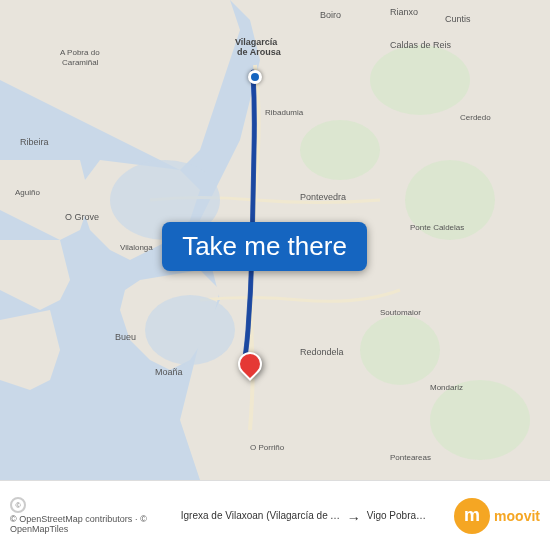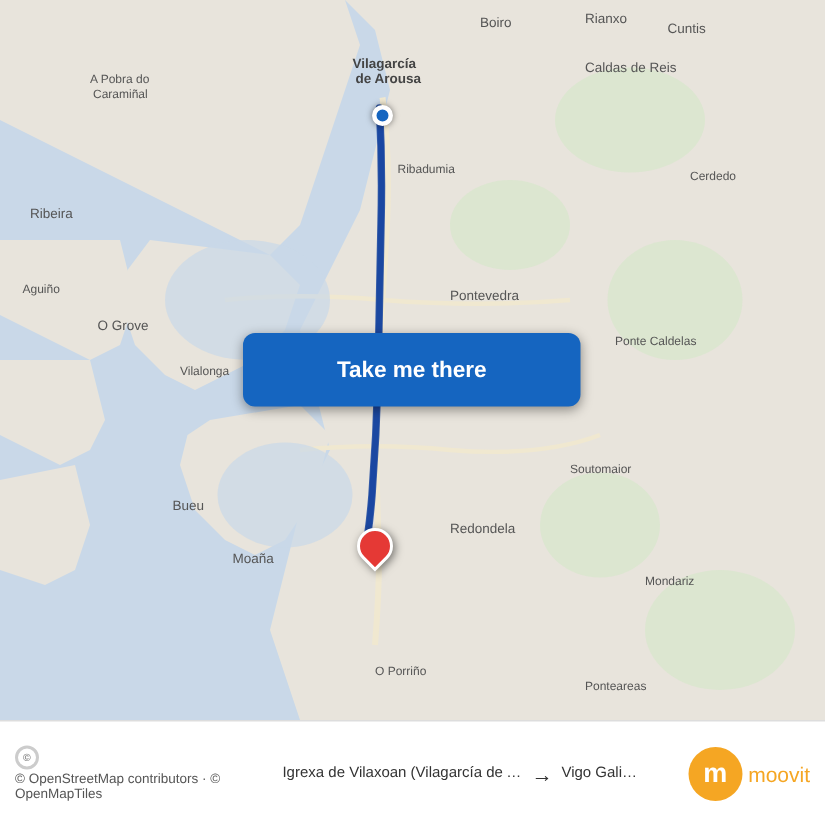--- a/index.html
+++ b/index.html
@@ -24,28 +24,28 @@
       width: 100%;
       height: 100%;
       position: absolute;
       top: 0; left: 0;
     }
 
     #take-me-there-btn {
       position: absolute;
       top: 222px;
       left: 162px;
-      width: 225px;
+      width: 205px;
       height: 49px;
       background-color: #1565c0;
       color: white;
       border: none;
       border-radius: 8px;
-      font-size: 15px;
-      font-weight: bold;
+      font-size: 26px;
+      font-weight: normal;
       cursor: pointer;
       display: flex;
       align-items: center;
       justify-content: center;
       z-index: 10;
       box-shadow: 0 2px 8px rgba(0,0,0,0.4);
     }
 
     
     .pin-origin {
@@ -175,21 +175,21 @@
       display: flex;
       align-items: center;
       justify-content: center;
       color: white;
       font-size: 18px;
       font-weight: bold;
     }
 
     .moovit-text {
       font-size: 14px;
-      font-weight: normal;
+      font-weight: bold;
       color: #f5a623;
     }
   </style>
 </head>
 <body>
 
 <div id="map-container">
 
   <svg id="map-svg" viewBox="0 0 550 480" xmlns="http://www.w3.org/2000/svg">
 
@@ -264,21 +264,21 @@
 <div id="footer">
   <div id="footer-left">
     <div class="osm-logo">©</div>
     <span>© OpenStreetMap contributors · © OpenMapTiles</span>
   </div>
 
   <div id="footer-center">
     <div class="footer-route">
       <span class="footer-from">Igrexa de Vilaxoan (Vilagarcía de Arou…</span>
       <span class="footer-arrow">→</span>
-      <span class="footer-to">Vigo Gali…</span>
+      <span class="footer-to">Vigo Pobra…</span>
     </div>
   </div>
 
   <div id="moovit-logo">
     <div class="moovit-icon">m</div>
     <span class="moovit-text">moovit</span>
   </div>
 </div>
 
 </body></html>

